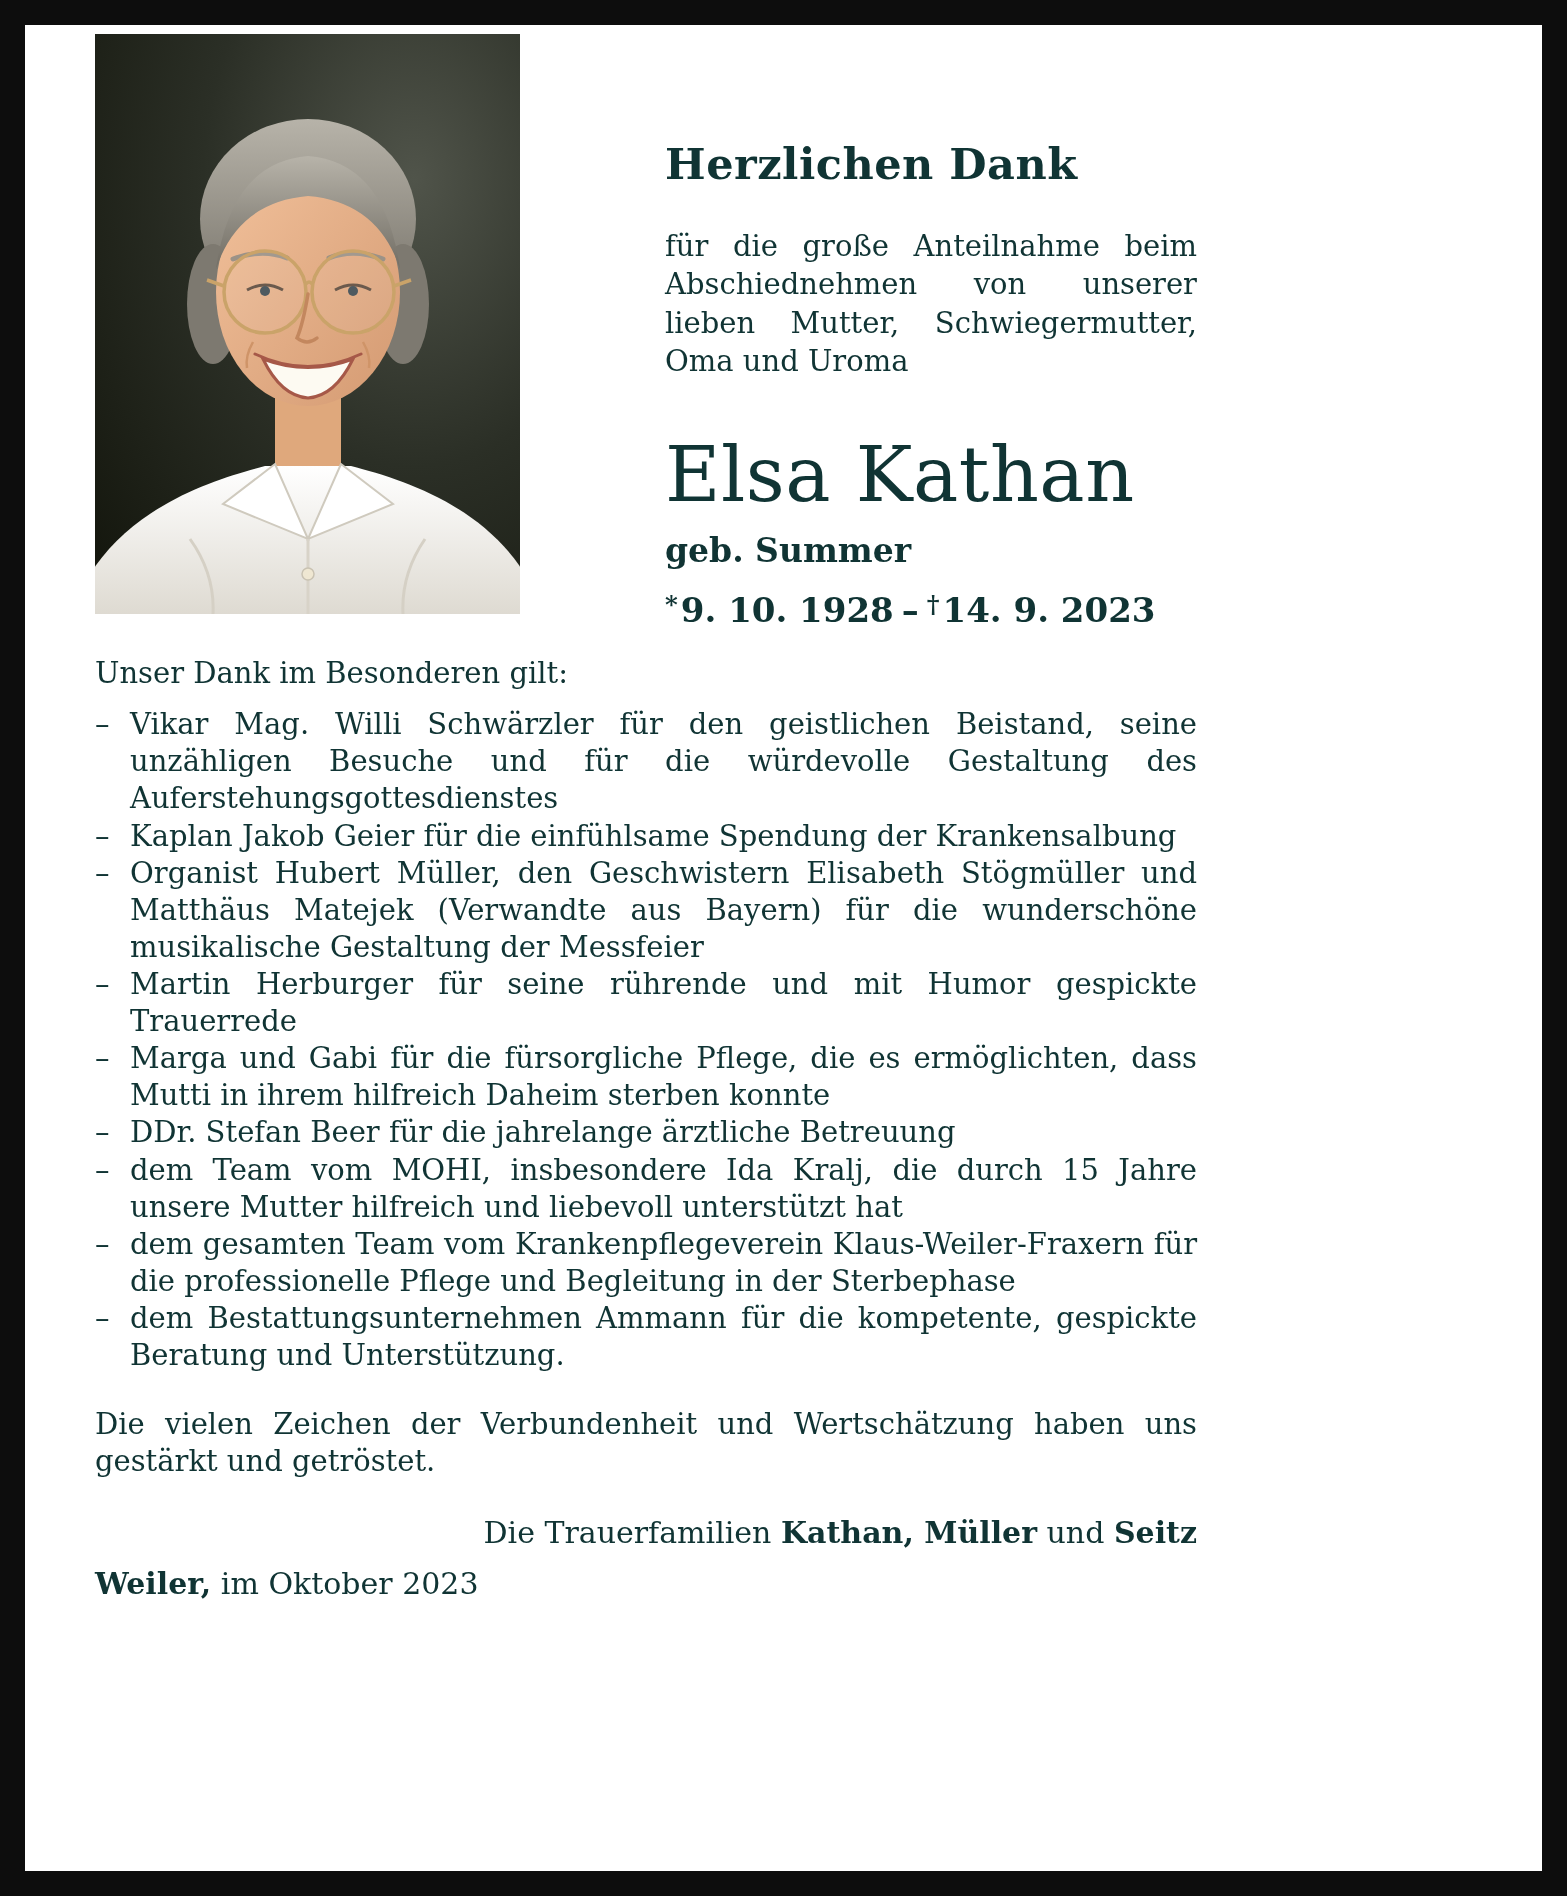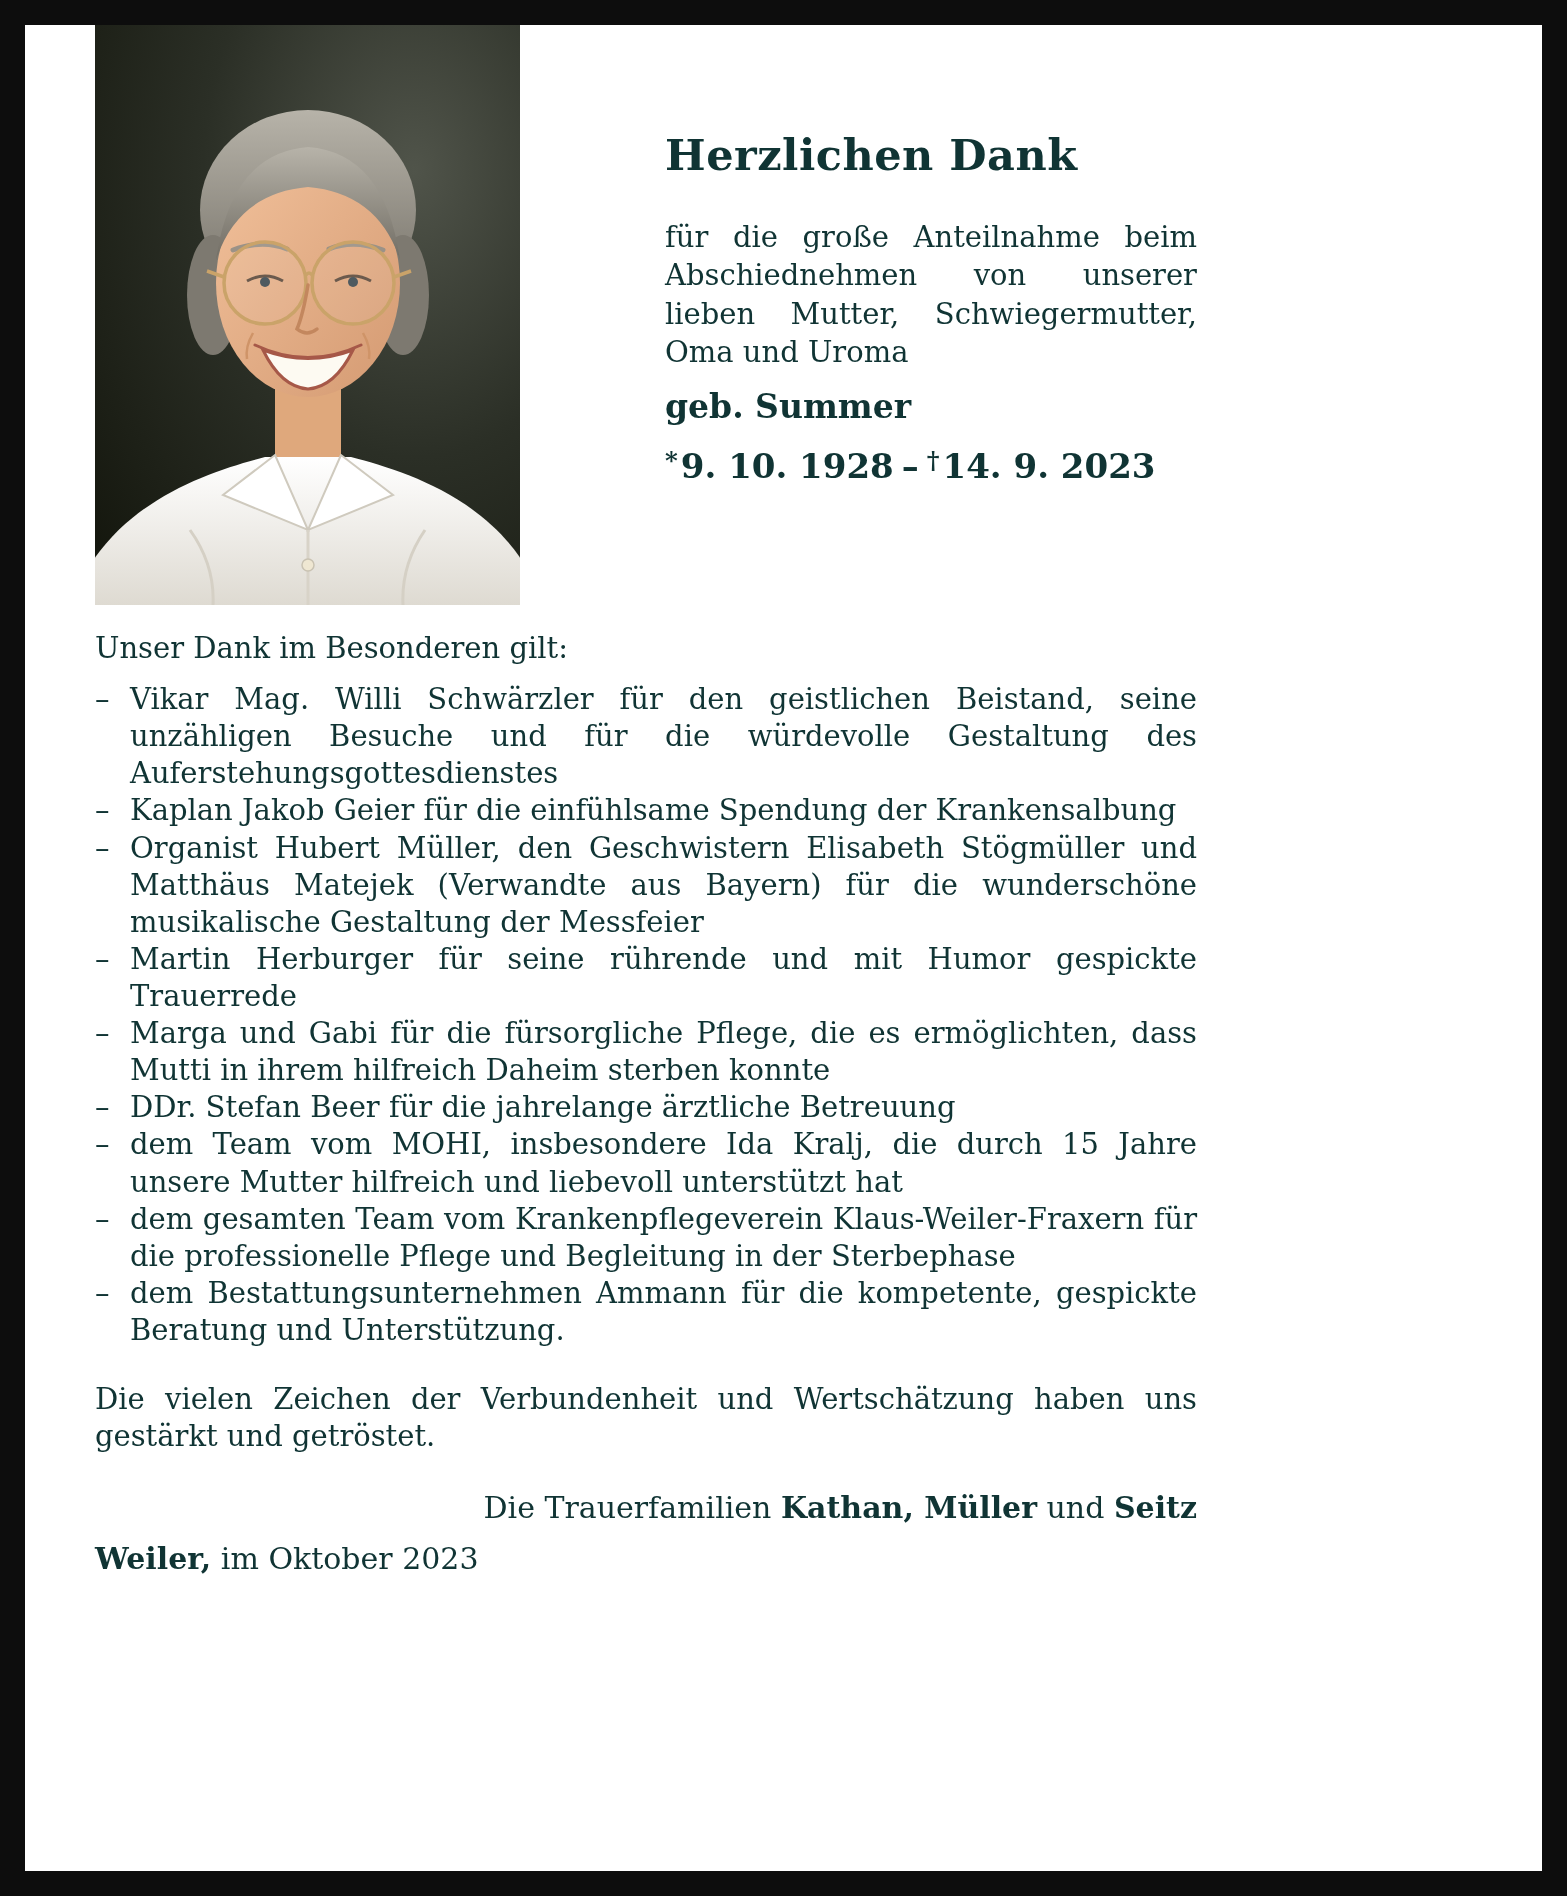--- a/index.html
+++ b/index.html
@@ -15,21 +15,21 @@
   }
   .sheet {
     width: 1567px;
     height: 1896px;
     background: var(--paper);
     border: 25px solid var(--frame);
     position: relative;
     overflow: hidden;
   }
   .content {
-    padding: 0 345px 0 70px;
+    padding: 9px 345px 0 70px;
     height: 100%;
   }
   
   .top {
     display: flex;
     align-items: flex-start;
     margin-bottom: 25px;
   }
   .photo {
     width: 425px;
@@ -169,20 +169,21 @@
           <path d="M 213 505 L 213 580" stroke="#d8d3c8" stroke-width="3"></path>
           <circle cx="213" cy="540" r="6" fill="#efe7d2" stroke="#c9c2b2" stroke-width="1.5"></circle>
           <path d="M 95 505 Q 120 540 118 580" stroke="#d5d0c5" stroke-width="3" fill="none"></path>
           <path d="M 330 505 Q 306 540 308 580" stroke="#d5d0c5" stroke-width="3" fill="none"></path>
         </svg>
       </div>
 
       <div class="header-right">
         <div class="heading">Herzlichen Dank</div>
         <p class="intro">für die große Anteilnahme beim Abschiednehmen von unserer lieben Mutter, Schwiegermutter, Oma und Uroma</p>
+        <div class="deceased-name">Elsa Kathan</div>
         <div class="maiden">geb. Summer</div>
         <div class="dates">
           <span class="sym">*</span><span>9. 10. 1928</span><span class="sep">–</span><span class="sym">†</span><span>14. 9. 2023</span>
         </div>
       </div>
     </div>
 
     <div class="bodytext">
 
 

